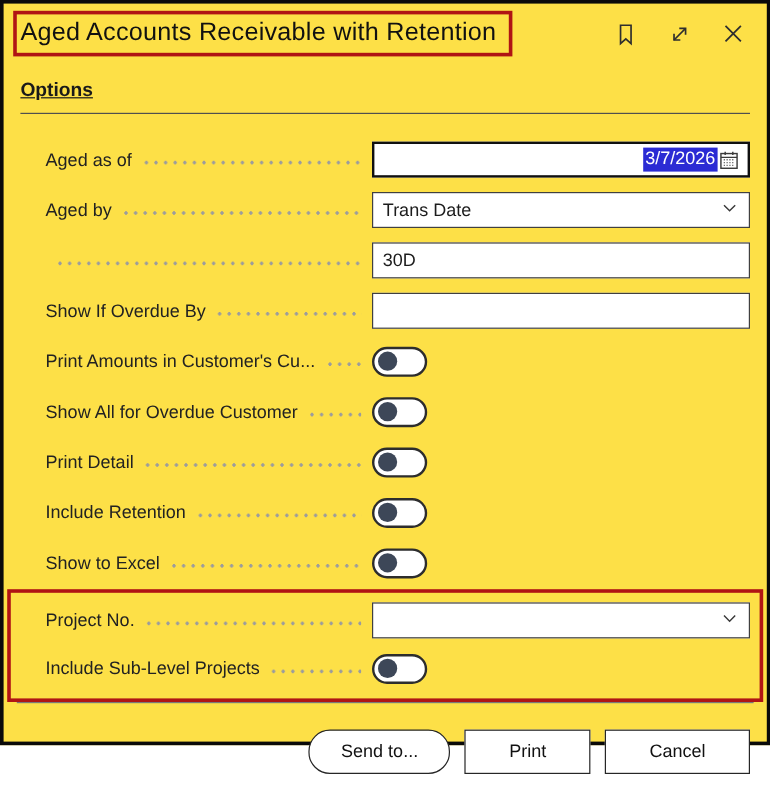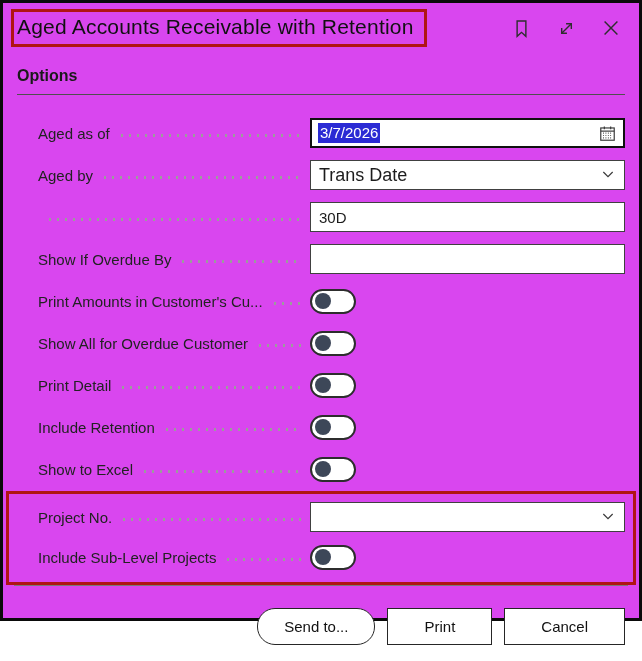--- a/index.html
+++ b/index.html
@@ -6,21 +6,21 @@
   html, body { background: #fff; }
   body {
     width: 642px; height: 661px;
     font-family: "Liberation Sans", sans-serif;
     color: #1c1c1c;
     overflow: hidden;
   }
   .window {
     width: 642px; height: 621px;
     border: 3px solid #0a0a0a;
-    background: #d946ef;
+    background: #fde047;
     display: flex; flex-direction: column;
     padding: 6px 14px 9px 14px;
   }
   
   .header { display: flex; align-items: center; justify-content: space-between; }
   .title-annotation {
     border: 3px solid #b01414;
     padding: 3px 10px 5px 3px;
     margin-left: -6px;
     flex: 0 1 auto;
@@ -35,49 +35,49 @@
     width: 24px; height: 24px; display: flex; align-items: center; justify-content: center;
     color: #2e2e2e;
   }
   .icon-btn svg { stroke: #2e2e2e; }
   
   .section-head {
     margin-top: 20px;
     border-bottom: 1px solid #4f4f4f;
     padding-bottom: 9px;
   }
-  .section-title { font-size: 16px; font-weight: 700; color: #1a1a1a; }
+  .section-title { font-size: 16px; font-weight: 700; color: #1a1a1a; text-decoration: underline; }
   
   .fields { margin-top: 23px; }
   .row { display: flex; align-items: center; height: 30px; margin-bottom: 12px; margin-left: 21px; }
   .row label { font-size: 15px; color: #222; white-space: nowrap; flex: 0 0 auto; }
   .leader {
     flex: 1 1 auto; height: 3px; margin: 0 9px 0 8px;
     background: radial-gradient(circle, #9c9c9c 1.2px, transparent 1.5px) repeat-x left center;
     background-size: 8px 3px;
     transform: translateY(2px);
     min-width: 10px;
   }
   .ctrl { width: 315px; flex: 0 0 315px; display: flex; align-items: center; }
   .input {
     width: 315px; height: 30px;
     border: 1px solid #404040; background: #fff;
     font-family: "Liberation Sans", sans-serif;
     font-size: 15px; color: #1c1c1c;
     padding: 0 8px; display: flex; align-items: center;
   }
   input.input { display: inline-block; }
-  .date-input { border: 2px solid #101010; padding: 0 6px; justify-content: space-between; }
+  .date-input { border: 2px solid #101010; padding: 0 6px; justify-content: flex-end; }
   .selected-text {
     background: #2b2bd4; color: #fff; padding: 0 2px;
     font-size: 15px; line-height: 20px;
   }
   .cal-btn { display: flex; align-items: center; cursor: pointer; }
   .select-input { justify-content: space-between; cursor: pointer; }
-  .select-value { font-size: 18px; color: #1c1c1c; min-height: 1em; }
+  .select-value { font-size: 15px; color: #1c1c1c; min-height: 1em; }
   .chevron svg { stroke: #3a3a3a; }
   
   .toggle {
     width: 46px; height: 25px; border-radius: 13px;
     border: 2px solid #2d2d2d; background: #fff;
     display: flex; align-items: center; padding: 0 3px;
     cursor: pointer;
   }
   .knob { width: 16px; height: 16px; border-radius: 50%; background: #3d4758; }
   

